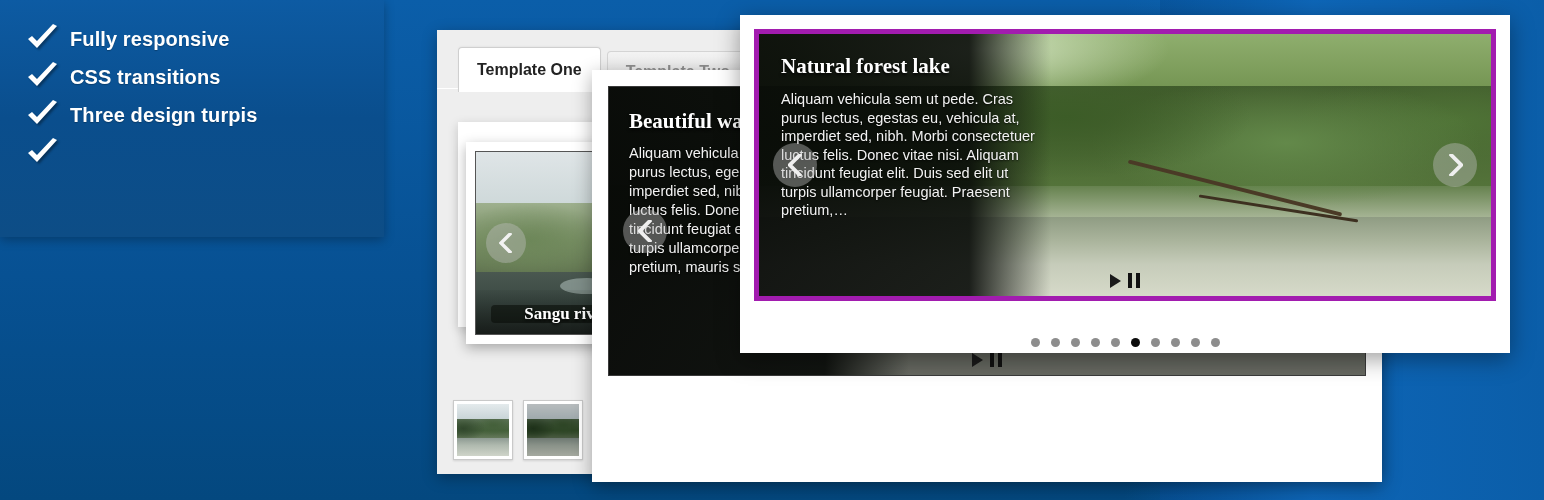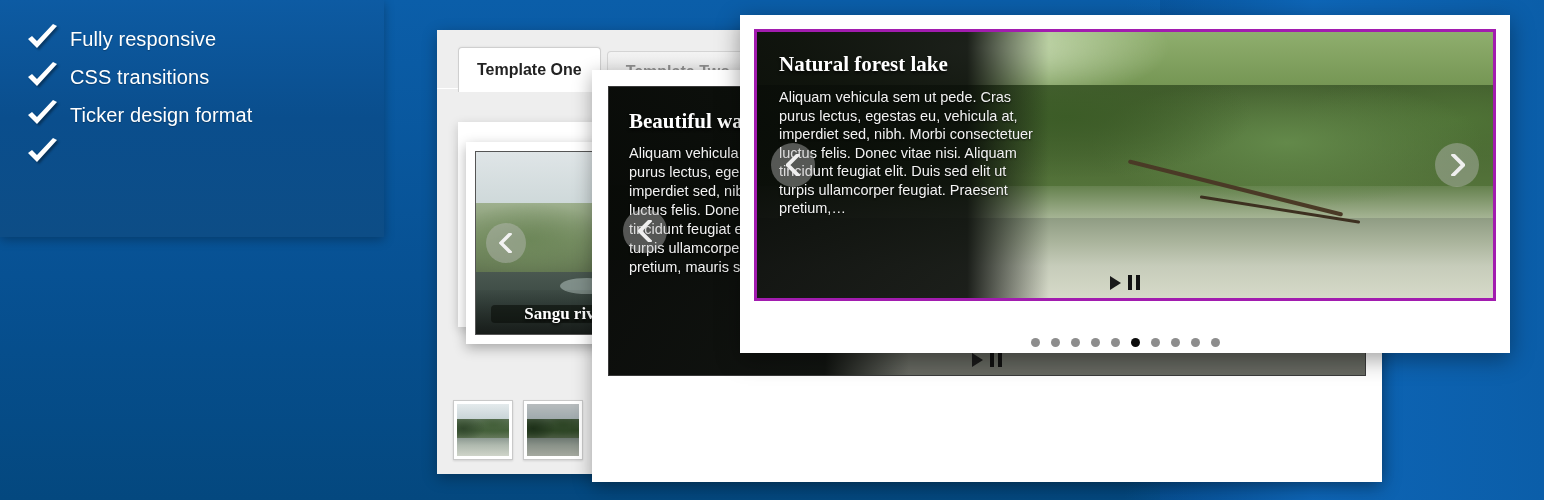--- a/index.html
+++ b/index.html
@@ -37,20 +37,21 @@
   .check-icon{
     width:38px;height:30px;flex:none;position:relative;
     margin-right:8px;
   }
   .check-icon svg{display:block;filter:drop-shadow(2px 2px 1px rgba(0,0,0,.35));}
   .feature-label{
     color:#fff;font-size:20px;line-height:22px;
     letter-spacing:.1px;
     text-shadow:0 1px 1px rgba(0,0,0,.25);
     font-family:"Liberation Sans", sans-serif;
+    font-weight:bold;
   }
 
   
   #app-panel{
     position:absolute;left:437px;top:30px;width:942px;height:444px;
     background:#eeeeee;
     box-shadow:0 4px 14px rgba(0,0,0,.30);
   }
   #tabs{
     position:absolute;left:21px;top:17px;display:flex;align-items:flex-end;gap:6px;
@@ -120,21 +121,21 @@
   }
 
   
   #card-large{
     position:absolute;left:740px;top:15px;width:770px;height:338px;
     background:#ffffff;box-shadow:0 6px 22px rgba(0,0,0,.38);
     padding:14px;box-sizing:border-box;
   }
   #card-large .stage{
     position:relative;width:742px;height:272px;overflow:hidden;
-    border:3px solid #a21caf;box-sizing:border-box;
+    border:5px solid #a21caf;box-sizing:border-box;
   }
 
   
   .photo{position:absolute;inset:0;overflow:hidden;}
   .photo .sky{position:absolute;left:0;top:0;right:0;height:46%;}
   .photo .hills{position:absolute;left:0;top:28%;right:0;height:42%;}
   .photo .water{position:absolute;left:0;bottom:0;right:0;height:34%;}
   .photo .veg{position:absolute;border-radius:50%;}
 
   
@@ -244,21 +245,21 @@
         </svg>
     </span>
     <span class="feature-label">CSS transitions</span>
   </div>
   <div class="feature-row">
     <span class="check-icon">
       <svg width="38" height="30" viewBox="0 0 38 30">
           <path d="M4 15 L13 24 L33 2 L29 0 L13 17 L8 12 Z" fill="#ffffff"></path>
         </svg>
     </span>
-    <span class="feature-label">Ticker design format</span>
+    <span class="feature-label">Three design turpis</span>
   </div>
   <div class="feature-row">
     <span class="check-icon">
       <svg width="38" height="30" viewBox="0 0 38 30">
           <path d="M4 15 L13 24 L33 2 L29 0 L13 17 L8 12 Z" fill="#ffffff"></path>
         </svg>
     </span>
   </div>
 </div>
 

